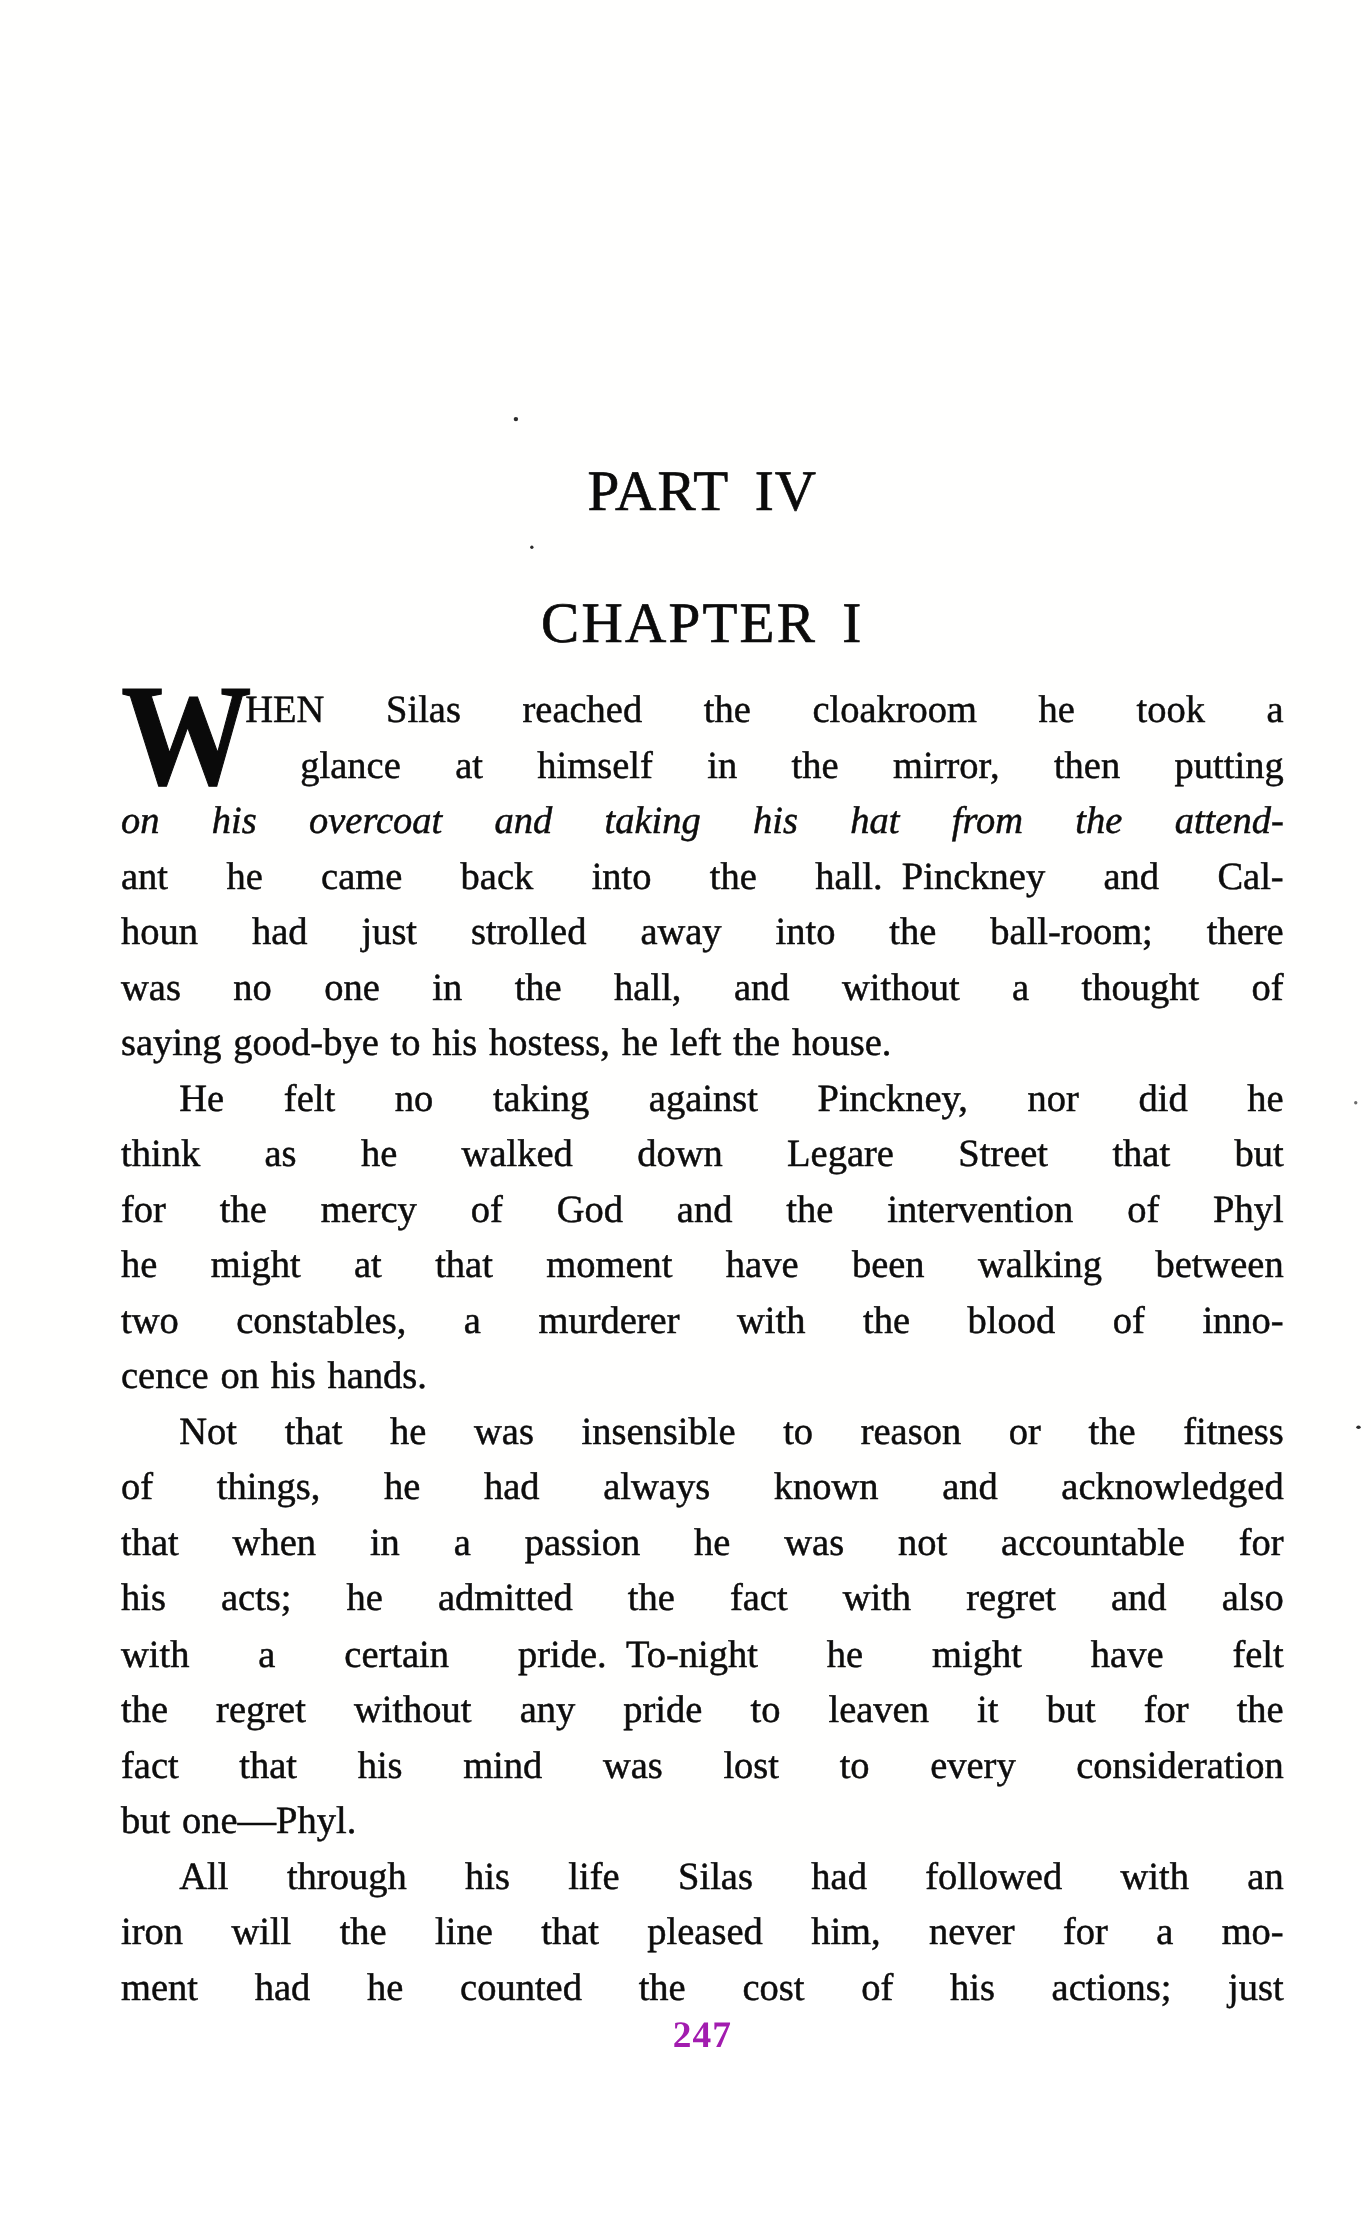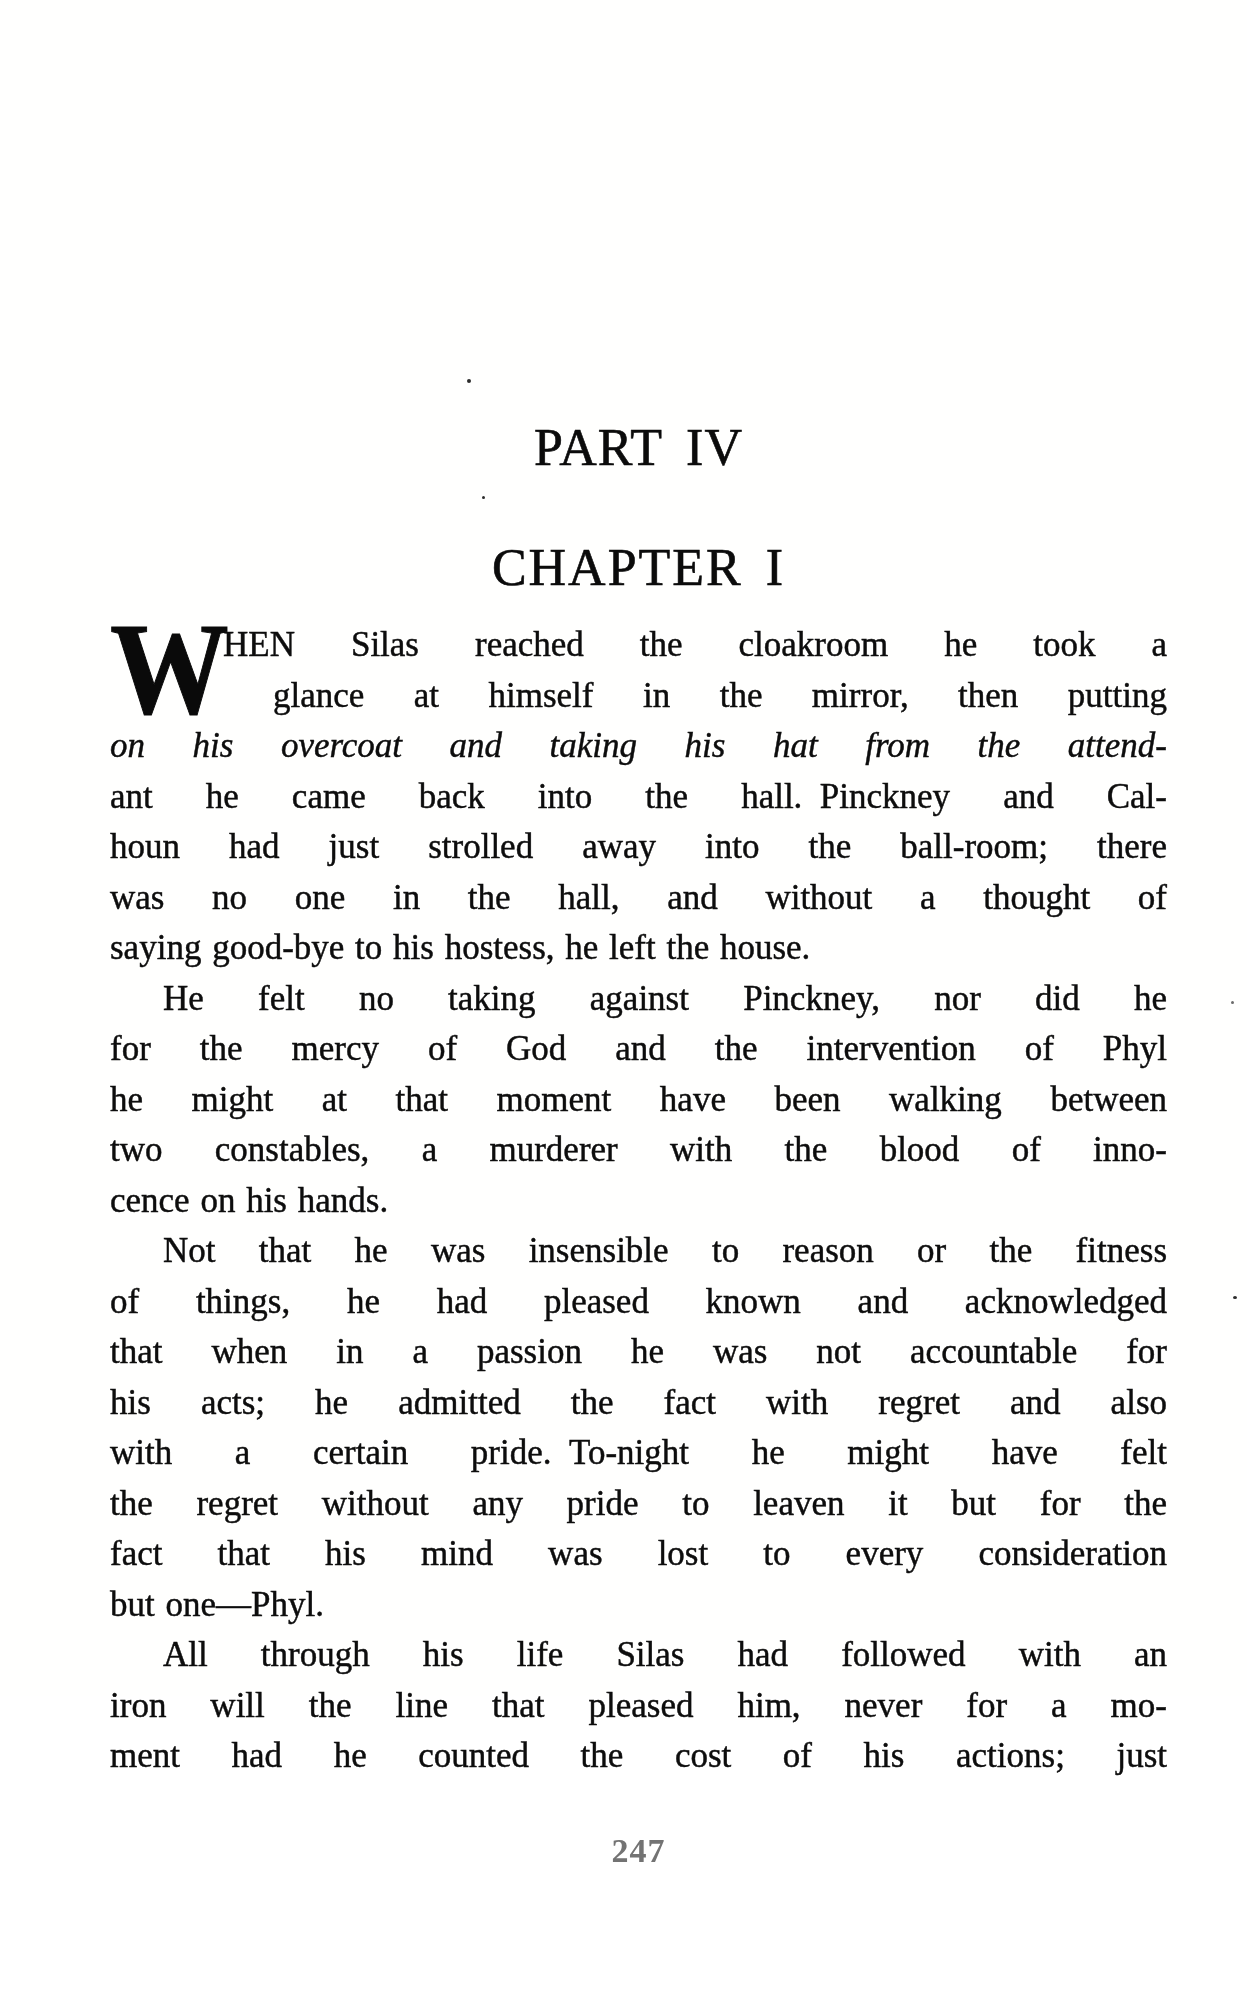--- a/index.html
+++ b/index.html
@@ -62,21 +62,21 @@
     color: #0a0a0a;
   }
   .page-number {
     position: absolute;
     left: 110px; top: 1834px; width: 1057px;
     text-align: center;
     font-size: 34px;
     line-height: 34px;
     font-weight: bold;
     letter-spacing: 1px;
-    color: #737373;
+    color: #a21caf;
   }
   .speck {
     position: absolute;
     background: #2c2c2c;
     border-radius: 50%;
   }
   .speck.s1 { left: 467px;  top: 379px;  width: 4px; height: 4px; }
   .speck.s2 { left: 482px;  top: 496px;  width: 3px; height: 3px; }
   .speck.s3 { left: 1233px; top: 1296px; width: 4px; height: 3px; }
   .speck.s4 { left: 1231px; top: 1001px; width: 3px; height: 3px; opacity: .7; }
@@ -102,29 +102,30 @@
       <div class="line dc2">glance at himself in the mirror, then putting</div>
       <div class="line italic">on his overcoat and taking his hat from the attend-</div>
       <div class="line">ant he came back into the hall. Pinckney and Cal-</div>
       <div class="line">houn had just strolled away into the ball-room; there</div>
       <div class="line">was no one in the hall, and without a thought of</div>
       <div class="line end">saying good-bye to his hostess, he left the house.</div>
     </div>
 
     <div class="para">
       <div class="line indent">He felt no taking against Pinckney, nor did he</div>
+      <div class="line">think as he walked down Legare Street that but</div>
       <div class="line">for the mercy of God and the intervention of Phyl</div>
       <div class="line">he might at that moment have been walking between</div>
       <div class="line">two constables, a murderer with the blood of inno-</div>
       <div class="line end">cence on his hands.</div>
     </div>
 
     <div class="para">
       <div class="line indent">Not that he was insensible to reason or the fitness</div>
-      <div class="line">of things, he had pleased known and acknowledged</div>
+      <div class="line">of things, he had always known and acknowledged</div>
       <div class="line">that when in a passion he was not accountable for</div>
       <div class="line">his acts; he admitted the fact with regret and also</div>
       <div class="line">with a certain pride. To-night he might have felt</div>
       <div class="line">the regret without any pride to leaven it but for the</div>
       <div class="line">fact that his mind was lost to every consideration</div>
       <div class="line end">but one—Phyl.</div>
     </div>
 
     <div class="para">
       <div class="line indent">All through his life Silas had followed with an</div>

